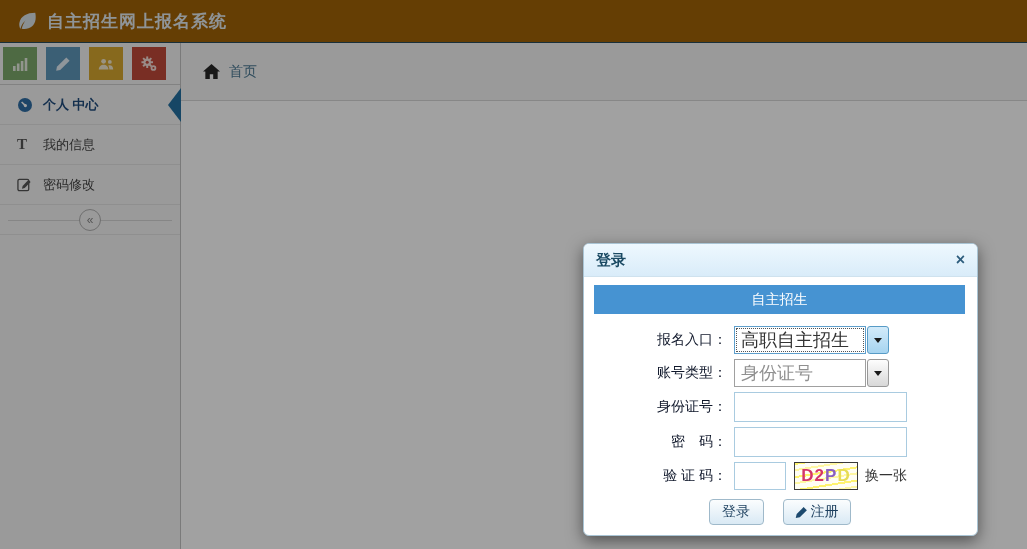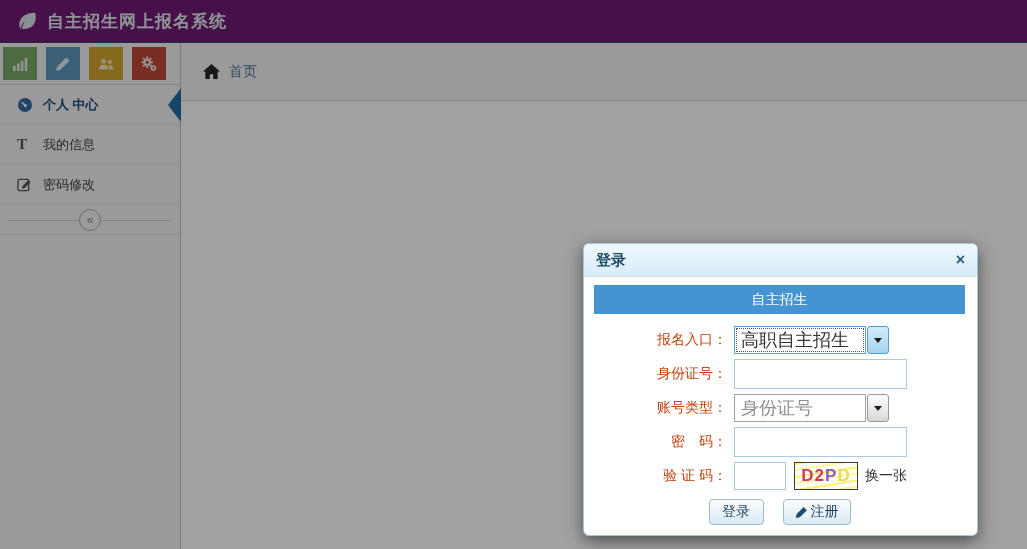--- a/index.html
+++ b/index.html
@@ -62,21 +62,21 @@
     padding:0 12px; }
   .modal-title { font-size:15px; font-weight:bold; color:#1b4a63; }
   .modal-close { margin-left:auto; font-size:16px; font-weight:bold; color:#2d5d7d;
     cursor:pointer; line-height:1; }
   .modal-body { padding:8px 12px 10px 10px; }
   .banner { height:29px; background:#4693d2; color:#fff; font-size:14px;
     display:flex; align-items:center; justify-content:center; margin-bottom:12px; }
 
   .frow { display:flex; align-items:center; margin-bottom:5px; }
   .flabel { width:140px; padding-right:7px; text-align:right; font-size:14px;
-    color:#c2410c; flex-shrink:0; }
+    color:#0f172a; flex-shrink:0; }
   .sel { display:flex; align-items:stretch; height:28px; }
   .sel-text { width:132px; background:#fff; font-size:18px; line-height:26px;
     padding-left:6px; white-space:nowrap; overflow:hidden; }
   .sel-text.focused { border:1px solid #5f9fcc; outline:1px dotted #555;
     outline-offset:-3px; color:#333; }
   .sel-text.plain { border:1px solid #a0a0a0; color:#909090; }
   .sel-arrow { width:22px; display:flex; align-items:center; justify-content:center;
     border-radius:3px; margin-left:1px; cursor:pointer; }
   .sel-arrow.blue { background:linear-gradient(#d3ebfa,#a6d4f0); border:1px solid #579bc6; }
   .sel-arrow.gray { background:linear-gradient(#fdfdfd,#d8d8d8); border:1px solid #989898; }
@@ -99,21 +99,21 @@
     justify-content:center; gap:3px; border:1px solid #9fb9ca; border-radius:4px;
     background:linear-gradient(#fbfdfe,#d9e9f4); color:#1c3f5e; font-size:14px;
     cursor:pointer; }
   .btn svg { width:13px; height:13px; }
 </style>
 </head>
 <body>
 
 <div class="stage">
 
-  <div class="header" id="app-header" style="background: #701a75;">
+  <div class="header" id="app-header" style="background: #a16207;">
     <svg class="leaf" viewBox="0 0 20 20">
       <path d="M17.5 2.5C10 2.5 4.2 5.5 3.1 11.6c-.6 3.2 1 5.6 1 5.6s.7-4.3 4.5-7.6c-2.3 3.1-3.4 7.4-3.4 7.4 6.4 1.2 11.6-2.1 12.6-8.4.5-3.2-.3-6.1-.3-6.1z" fill="#d9e2e7"></path>
     </svg>
     <span class="app-title">自主招生网上报名系统</span>
   </div>
 
   <div class="main">
 
     <div class="sidebar">
       <div class="quick-row">
@@ -213,32 +213,32 @@
         <span class="flabel">报名入口：</span>
         <div class="sel">
           <div class="sel-text focused">高职自主招生</div>
           <div class="sel-arrow blue">
               <span class="tri-down"></span>
             </div>
         </div>
       </div>
 
       <div class="frow">
-        <span class="flabel">身份证号：</span>
-        <input class="txt" type="text" value="" style="">
-      </div>
-
-      <div class="frow">
         <span class="flabel">账号类型：</span>
         <div class="sel">
           <div class="sel-text plain">身份证号</div>
           <div class="sel-arrow gray">
               <span class="tri-down"></span>
             </div>
         </div>
+      </div>
+
+      <div class="frow">
+        <span class="flabel">身份证号：</span>
+        <input class="txt" type="text" value="" style="">
       </div>
 
       <div class="frow">
         <span class="flabel">密　码：</span>
         <input class="txt" type="password" value="" style="">
       </div>
 
       <div class="frow">
         <span class="flabel">验 证 码：</span>
         <input class="txt cap-input" type="text" value="" style="">

